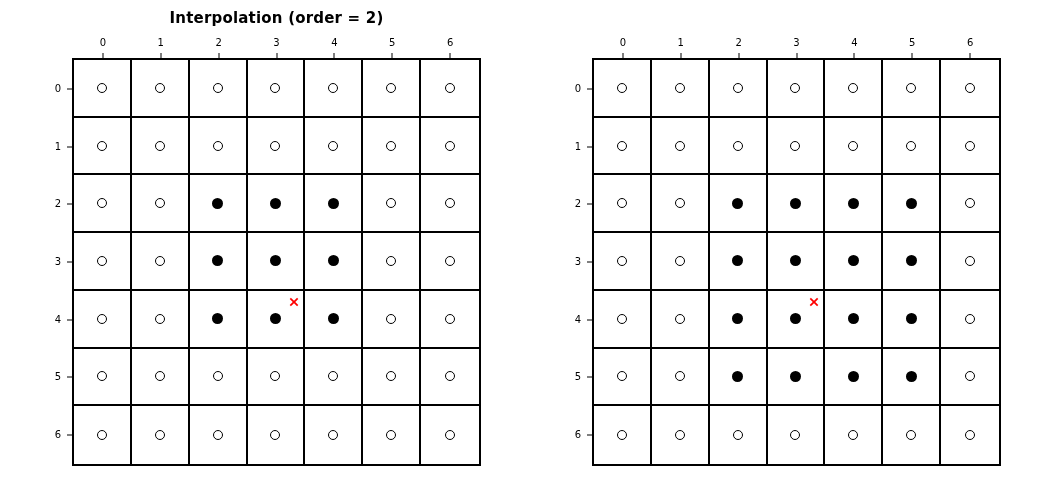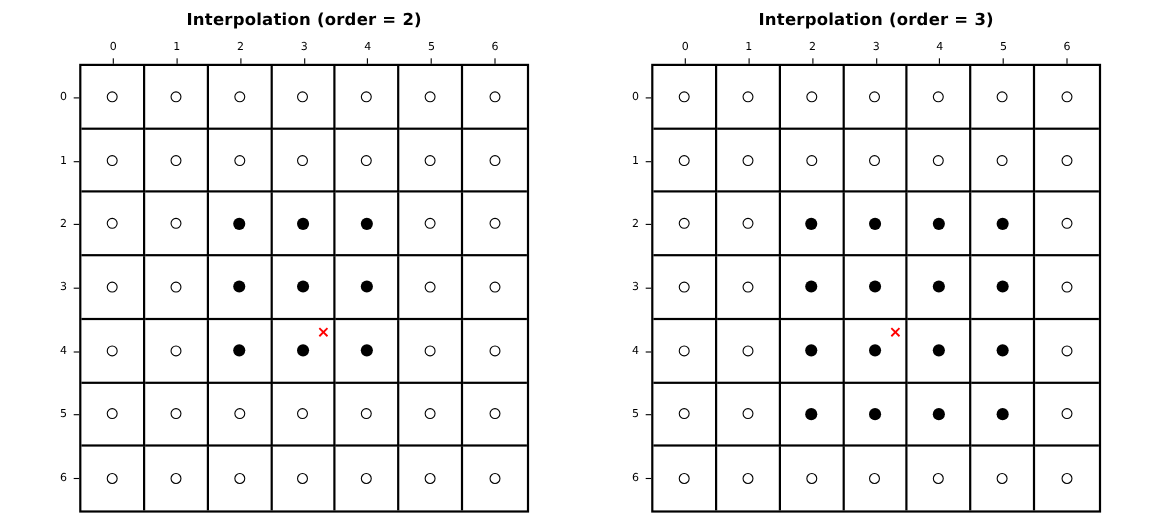--- a/index.html
+++ b/index.html
@@ -265,21 +265,20 @@
       <span class="cross" style="left: 54.2857%; top: 60%;">
         <svg width="10" height="10" viewBox="0 0 10 10">
           <line x1="1.3" y1="1.3" x2="8.7" y2="8.7" stroke="#ff0000" stroke-width="1.7"></line>
           <line x1="8.7" y1="1.3" x2="1.3" y2="8.7" stroke="#ff0000" stroke-width="1.7"></line>
         </svg>
       </span>
     </div>
 </div>
 
 <div class="panel panel-1">
-  <div class="plot-title">Interpolation (order = 3)</div>
   <div class="plot">
       <div class="xtick-label" style="left: 7.14286%;">0</div>
       <div class="xtick-mark" style="left: 7.14286%;"></div>
       <div class="xtick-label" style="left: 21.4286%;">1</div>
       <div class="xtick-mark" style="left: 21.4286%;"></div>
       <div class="xtick-label" style="left: 35.7143%;">2</div>
       <div class="xtick-mark" style="left: 35.7143%;"></div>
       <div class="xtick-label" style="left: 50%;">3</div>
       <div class="xtick-mark" style="left: 50%;"></div>
       <div class="xtick-label" style="left: 64.2857%;">4</div>

